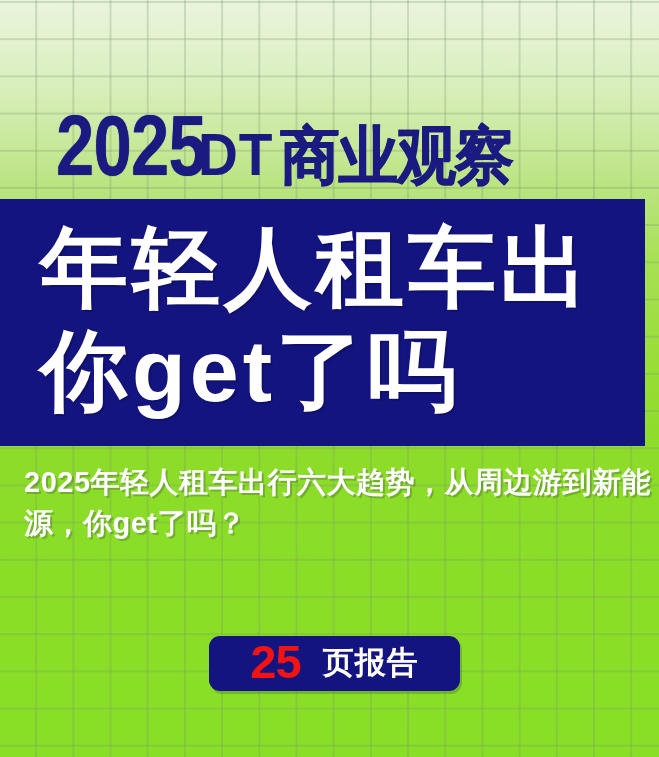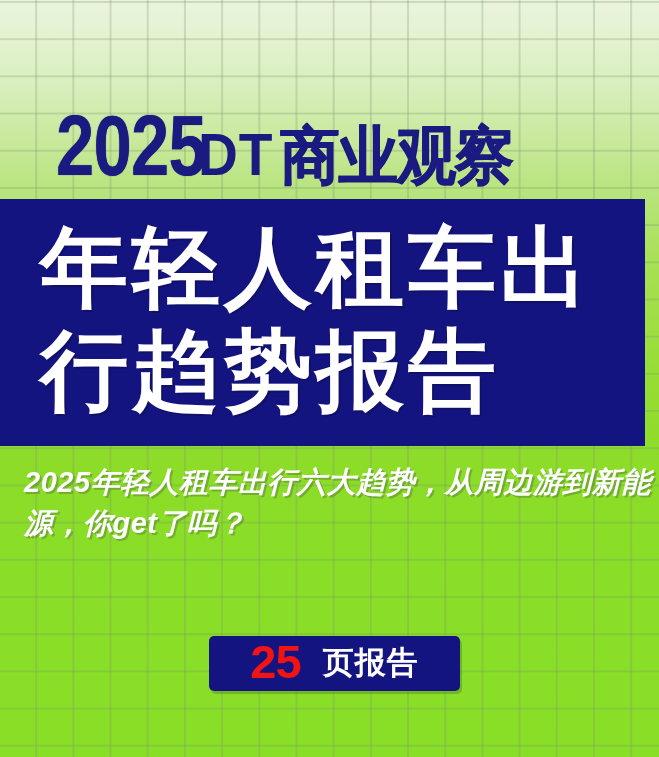--- a/index.html
+++ b/index.html
@@ -123,32 +123,31 @@
     position: absolute;
     left: 24px;
     top: 462px;
     width: 630px;
     color: #ffffff;
     font-size: 29px;
     font-weight: 700;
     line-height: 1.42;
     letter-spacing: 0.5px;
     text-shadow: 2px 2px 0 rgba(70,90,60,0.35);
-    font-style: italic;
   }
 
   
   .badge {
     position: absolute;
     left: 209px;
     top: 636px;
     width: 251px;
     height: 55px;
     background: #141480;
-    border-radius: 5px;
+    border-radius: 11px;
     display: flex;
     align-items: center;
     justify-content: center;
     box-shadow: 2px 3px 0 rgba(60,90,40,0.30);
     box-sizing: border-box;
     padding-bottom: 2px;
   }
   .badge-num {
     color: #f21414;
     font-size: 47px;
@@ -175,21 +174,21 @@
   <div class="bg-grid"></div>
 
   <div class="kicker">
     <span class="kicker-year">2025</span>
     <span class="kicker-dt">DT</span>
     <span class="kicker-cn">商业观察</span>
   </div>
 
   <div class="headline-band">
     <div class="headline-line headline-line-1">年轻人租车出</div>
-    <div class="headline-line headline-line-2">行趋势报告</div>
+    <div class="headline-line headline-line-2">你get了吗</div>
   </div>
 
   <div class="subtitle">2025年轻人租车出行六大趋势，从周边游到新能源，你get了吗？</div>
 
   <div class="badge">
     <span class="badge-num">25</span>
     <span class="badge-label">页报告</span>
   </div>
 
 </div>

